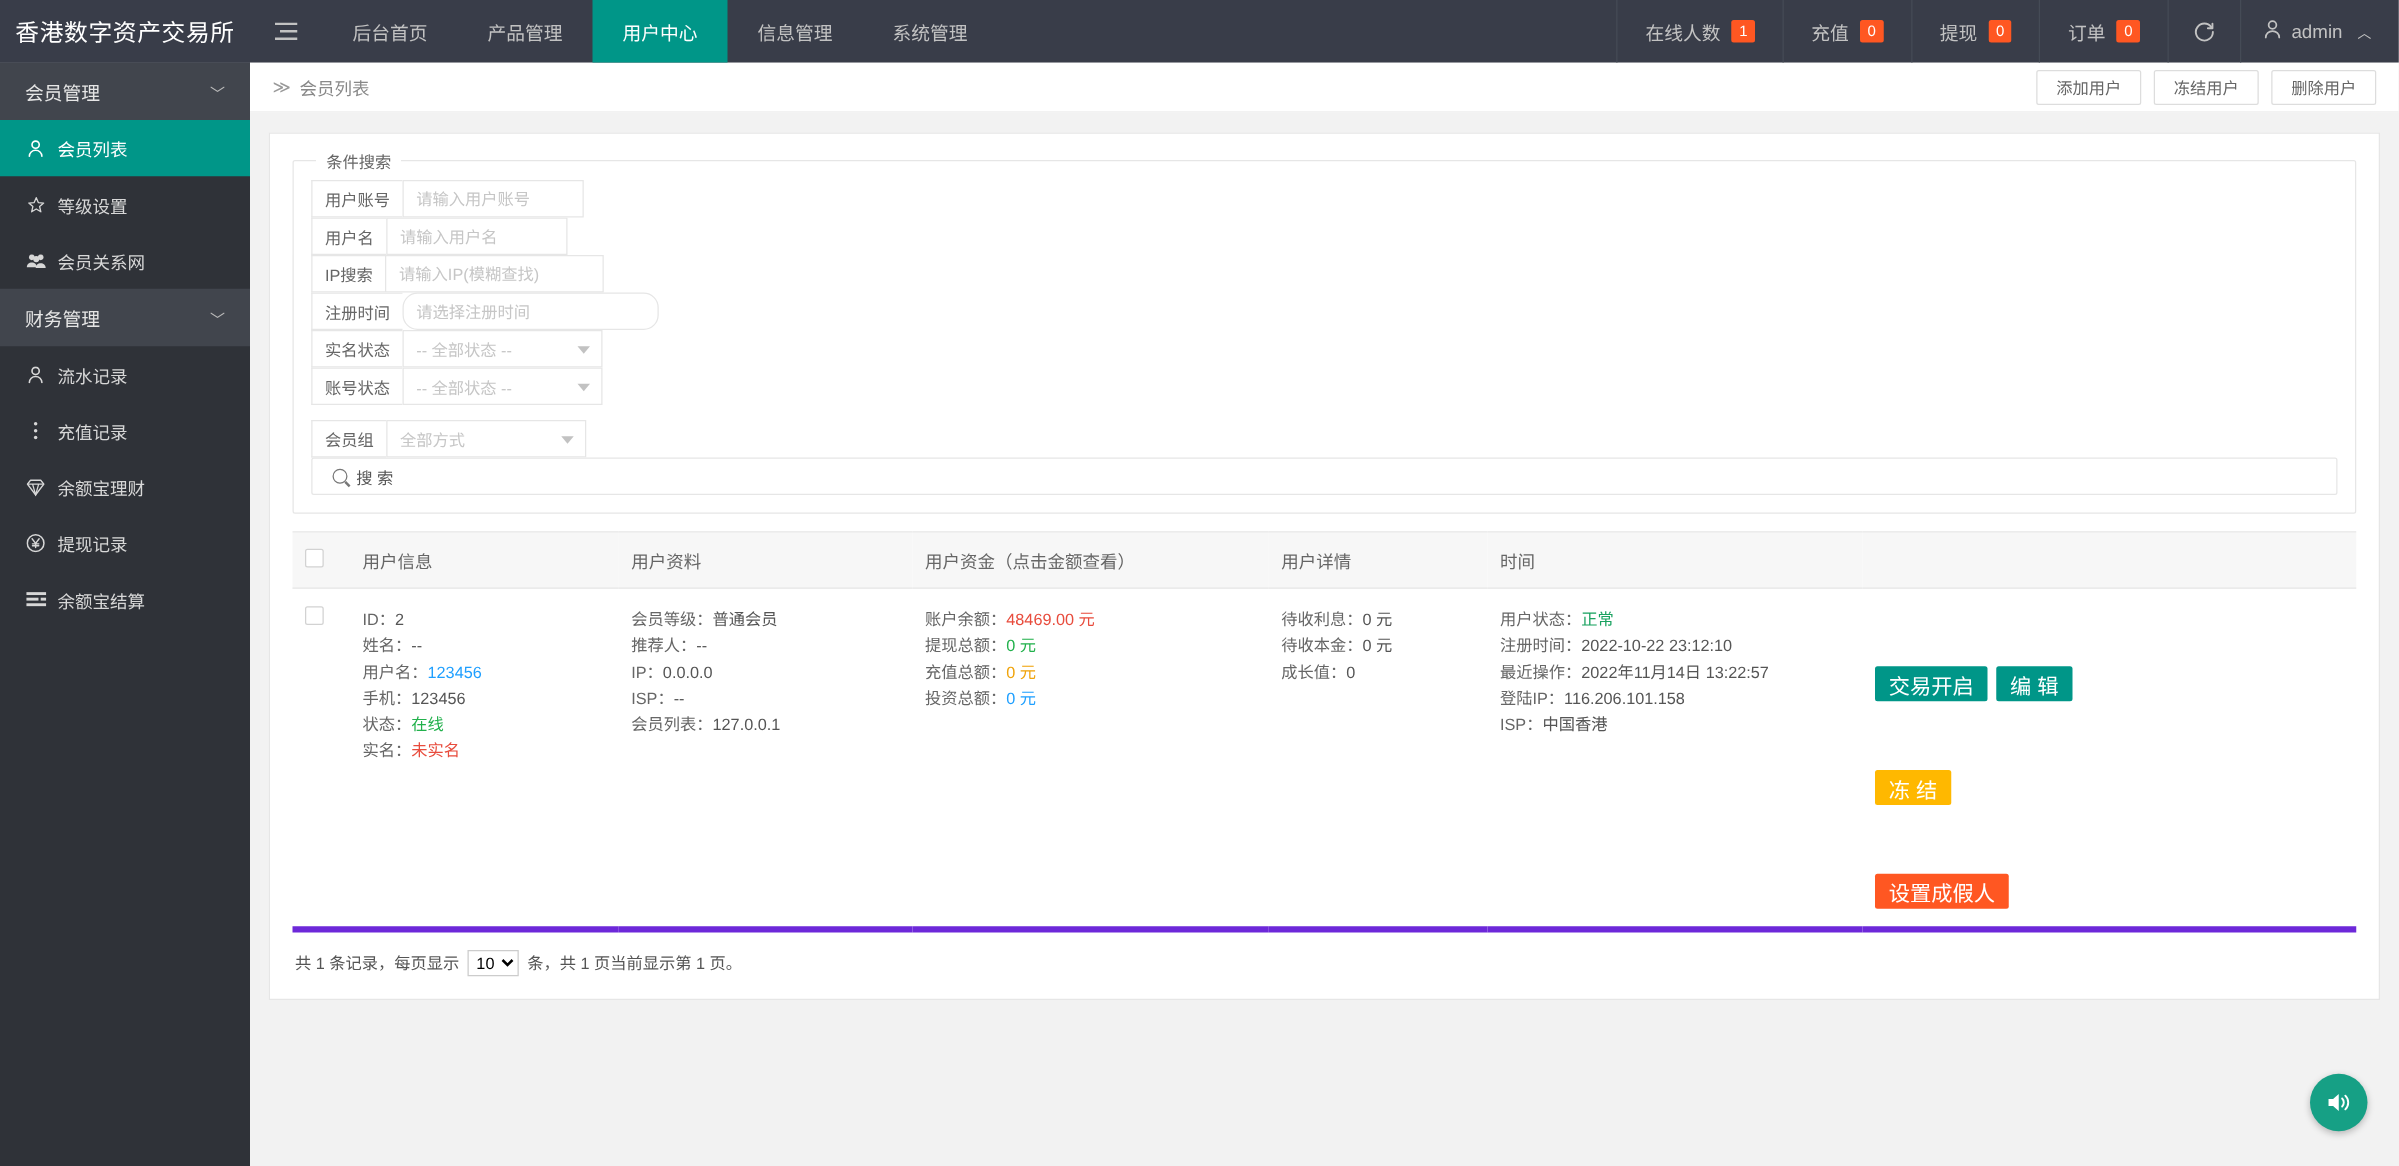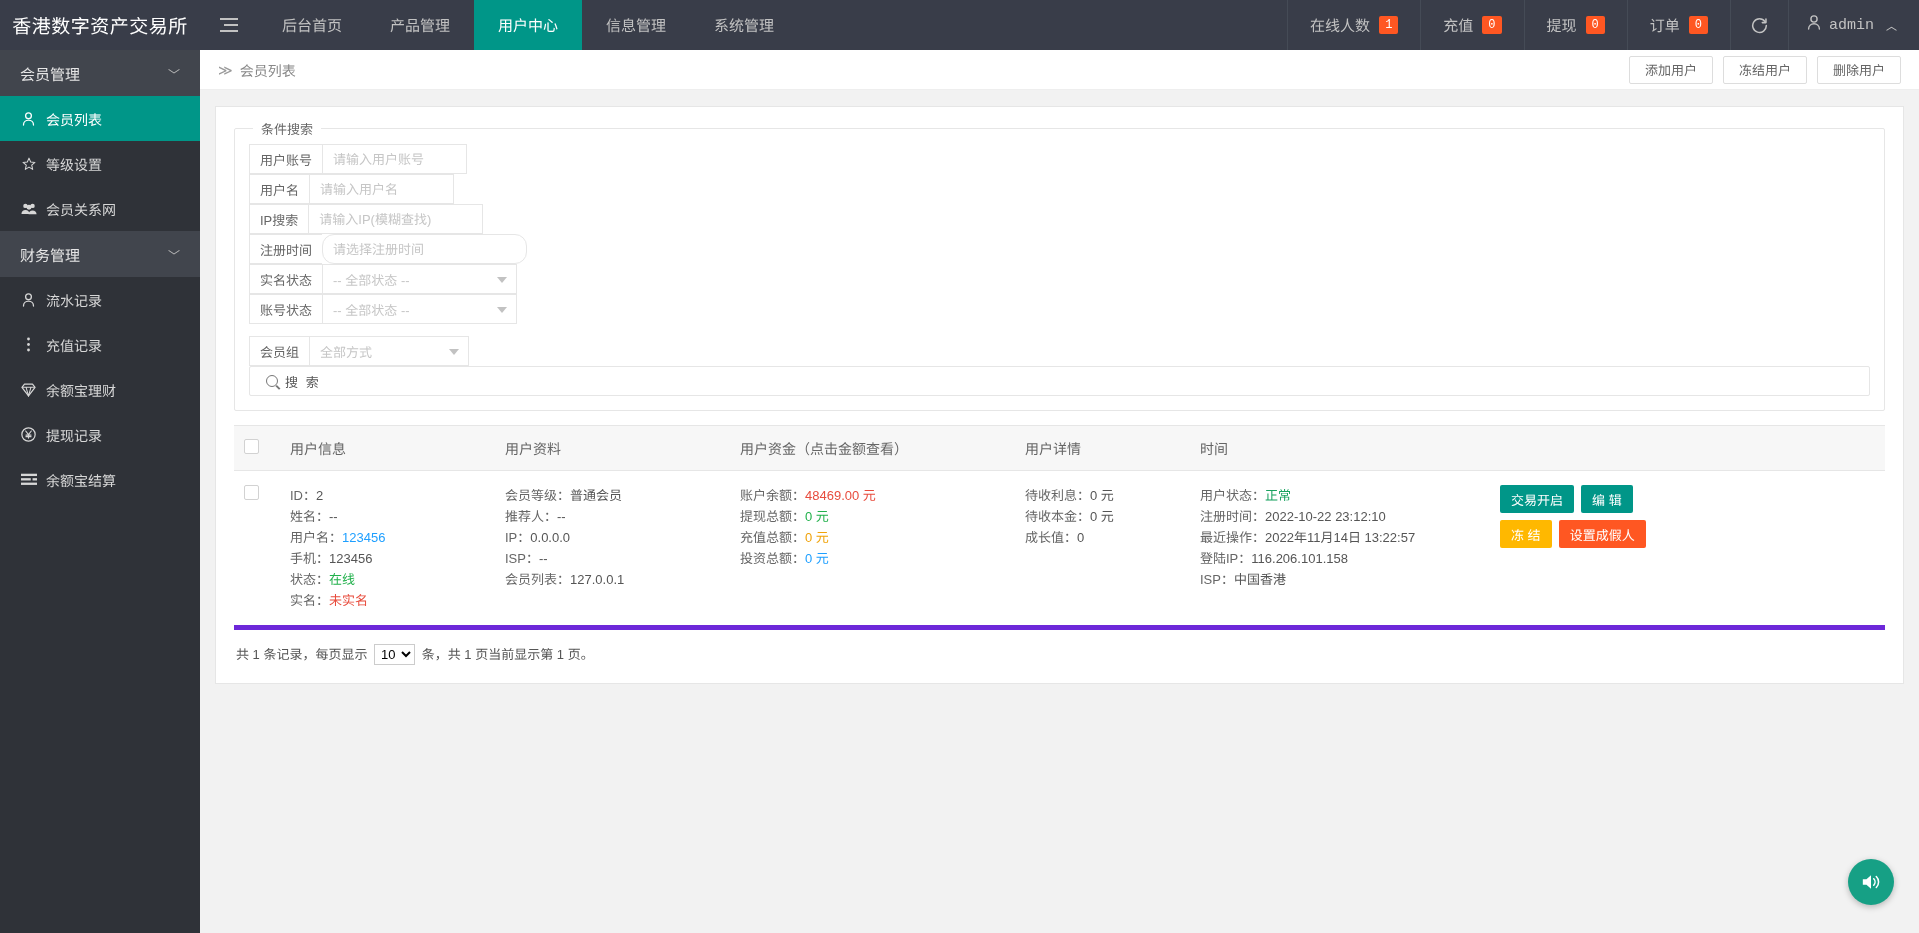--- a/index.html
+++ b/index.html
@@ -14,21 +14,20 @@
     color: #444;
   }
 
   
   .topbar {
     position: absolute; top: 0; left: 0;
     width: 1919px; height: 50px;
     background: #393D49;
     display: flex; align-items: stretch;
     z-index: 50;
-    font-family: Liberation Mono, monospace;
   }
   .brand {
     width: 200px; flex: 0 0 200px;
     display: flex; align-items: center; justify-content: center;
     color: #fff; font-size: 19px; letter-spacing: .5px;
     background: #393D49;
   }
   .hamburger {
     width: 58px; flex: 0 0 58px;
     display: flex; align-items: center; justify-content: center;
@@ -188,29 +187,29 @@
     margin-top: -2px;
     width: 0; height: 0;
     border-left: 5px solid transparent;
     border-right: 5px solid transparent;
     border-top: 6px solid #c2c2c2;
   }
   .w-acct { width: 145px; }
   .w-name { width: 145px; }
   .w-ip   { width: 175px; }
   .w-time { width: 205px; border-radius: 12px; }
-  .w-sel  { width: 195px; }
+  .w-sel  { width: 160px; }
   .w-grp  { width: 160px; }
 
   .btn-search {
     height: 30px; padding: 0 16px;
     background: #fff; border: 1px solid #e6e6e6; border-radius: 2px;
     color: #555; font-size: 13px;
     display: inline-flex; align-items: center; gap: 7px;
-    cursor: pointer; font-family: Liberation Mono, monospace;
+    cursor: pointer; font-family: Liberation Sans, sans-serif;
   }
   .mag {
     display: inline-block; width: 12px; height: 12px;
     border: 1.6px solid #777; border-radius: 50%;
     position: relative;
   }
   .mag::after {
     content: ""; position: absolute;
     width: 1.6px; height: 5px; background: #777;
     right: -2px; bottom: -4px;
@@ -249,24 +248,25 @@
   .green { color: #22b14c; }
   .red   { color: #e84c3d; }
   .orange{ color: #f0a30a; }
   .blue  { color: #1E9FFF; }
   .greend{ color: #1aa260; }
 
   .actions { display: flex; flex-wrap: wrap; gap: 7px; width: 160px; }
   .abtn {
     height: 28px; padding: 0 11px;
     border: none; border-radius: 2px;
-    color: #fff; font-size: 13px;
+    color: #fff; font-size: 17px;
     display: inline-flex; align-items: center;
     cursor: pointer; font-family: inherit;
     white-space: nowrap;
+    margin-top: 48px;
   }
   .abtn.teal   { background: #009688; }
   .abtn.yellow { background: #FFB800; }
   .abtn.redb   { background: #FF5722; }
 
   .pager {
     padding: 14px 2px 4px;
     font-size: 13px; color: #555;
   }
   .pager select {

